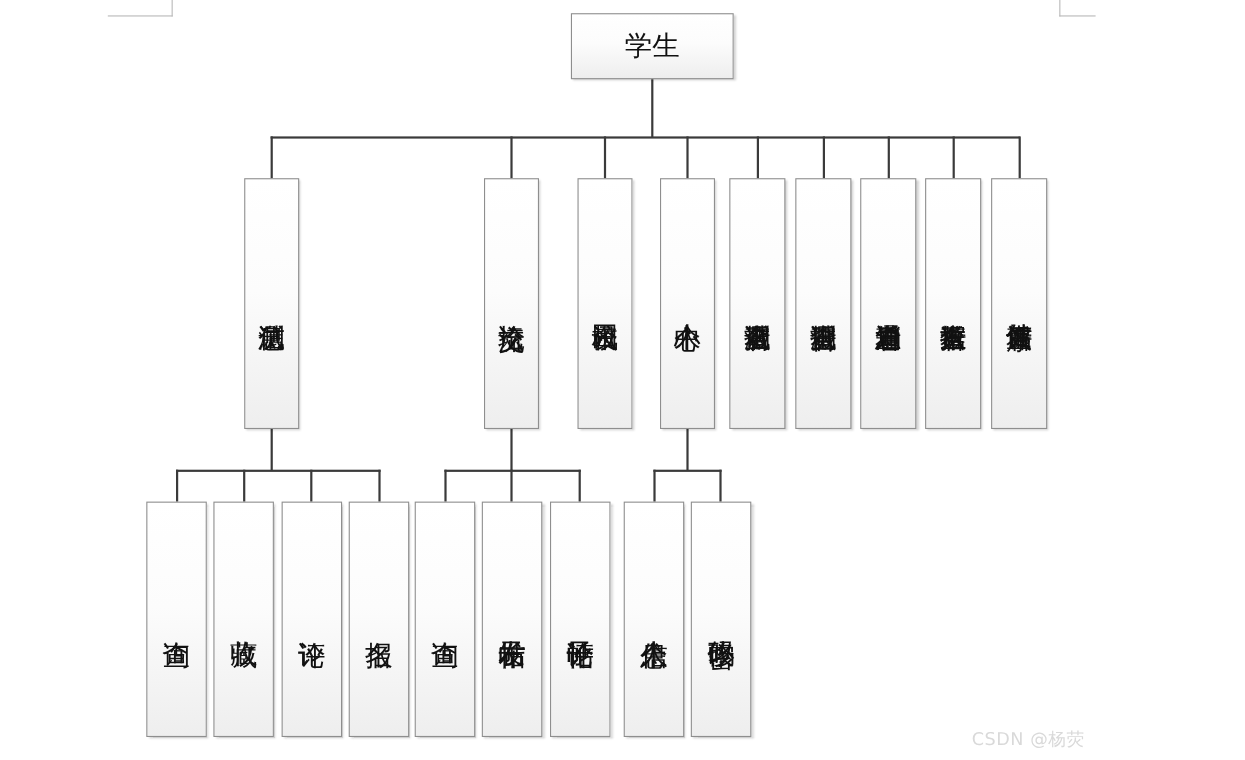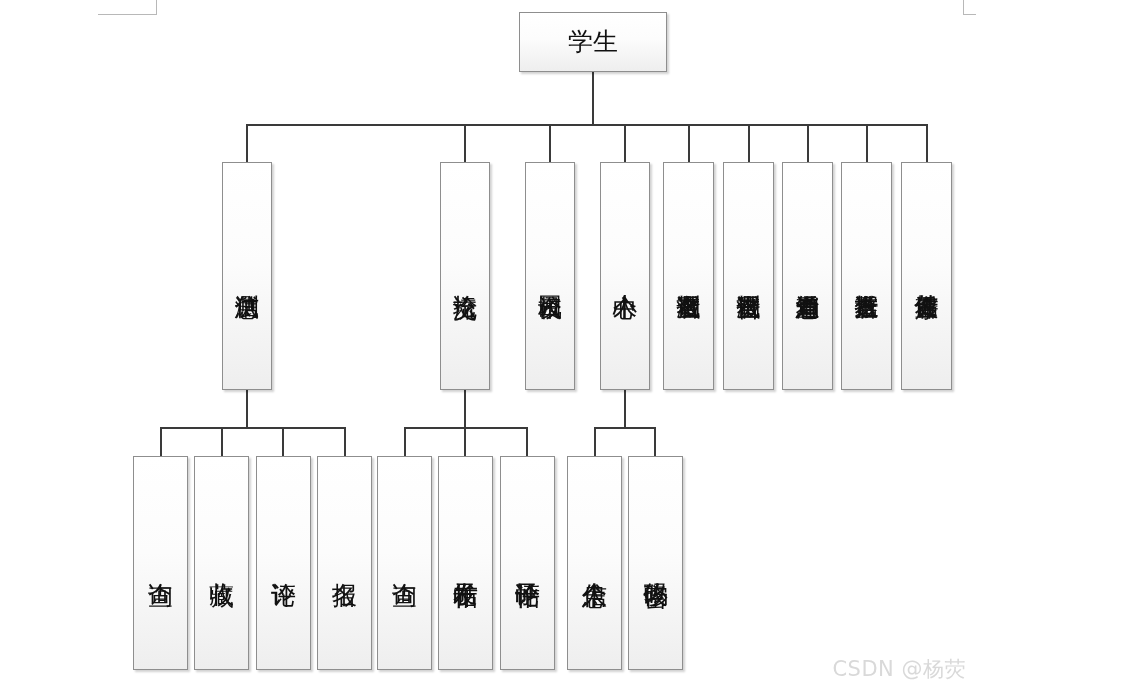--- a/index.html
+++ b/index.html
@@ -7,20 +7,21 @@
     padding: 0;
     background: #ffffff;
   }
   #canvas {
     position: relative;
     width: 976px;
     height: 691px;
     background: #ffffff;
     overflow: hidden;
     font-family: "DejaVu Sans", "Liberation Sans", sans-serif;
+    padding-left: 20px;
   }
   
   .corner-mark {
     position: absolute;
     border-color: #b8b8b8;
     border-style: solid;
   }
   .corner-tl {
     left: 98px; top: 0px; width: 58px; height: 14px;
     border-width: 0 1px 1px 0;
@@ -65,21 +66,21 @@
     font-size: 25px;
   }
   .node.lvl2 .label { font-size: 24px; }
   .node.lvl3 .label { font-size: 25px; }
   
   #watermark {
     position: absolute;
     right: 10px;
     bottom: 8px;
     color: #d9d9d9;
-    font-size: 21px;
+    font-size: 16px;
     letter-spacing: 0.5px;
     user-select: none;
   }
 </style>
 </head>
 <body>
 
 <div id="canvas">
 
   <div class="corner-mark corner-tl"></div>

